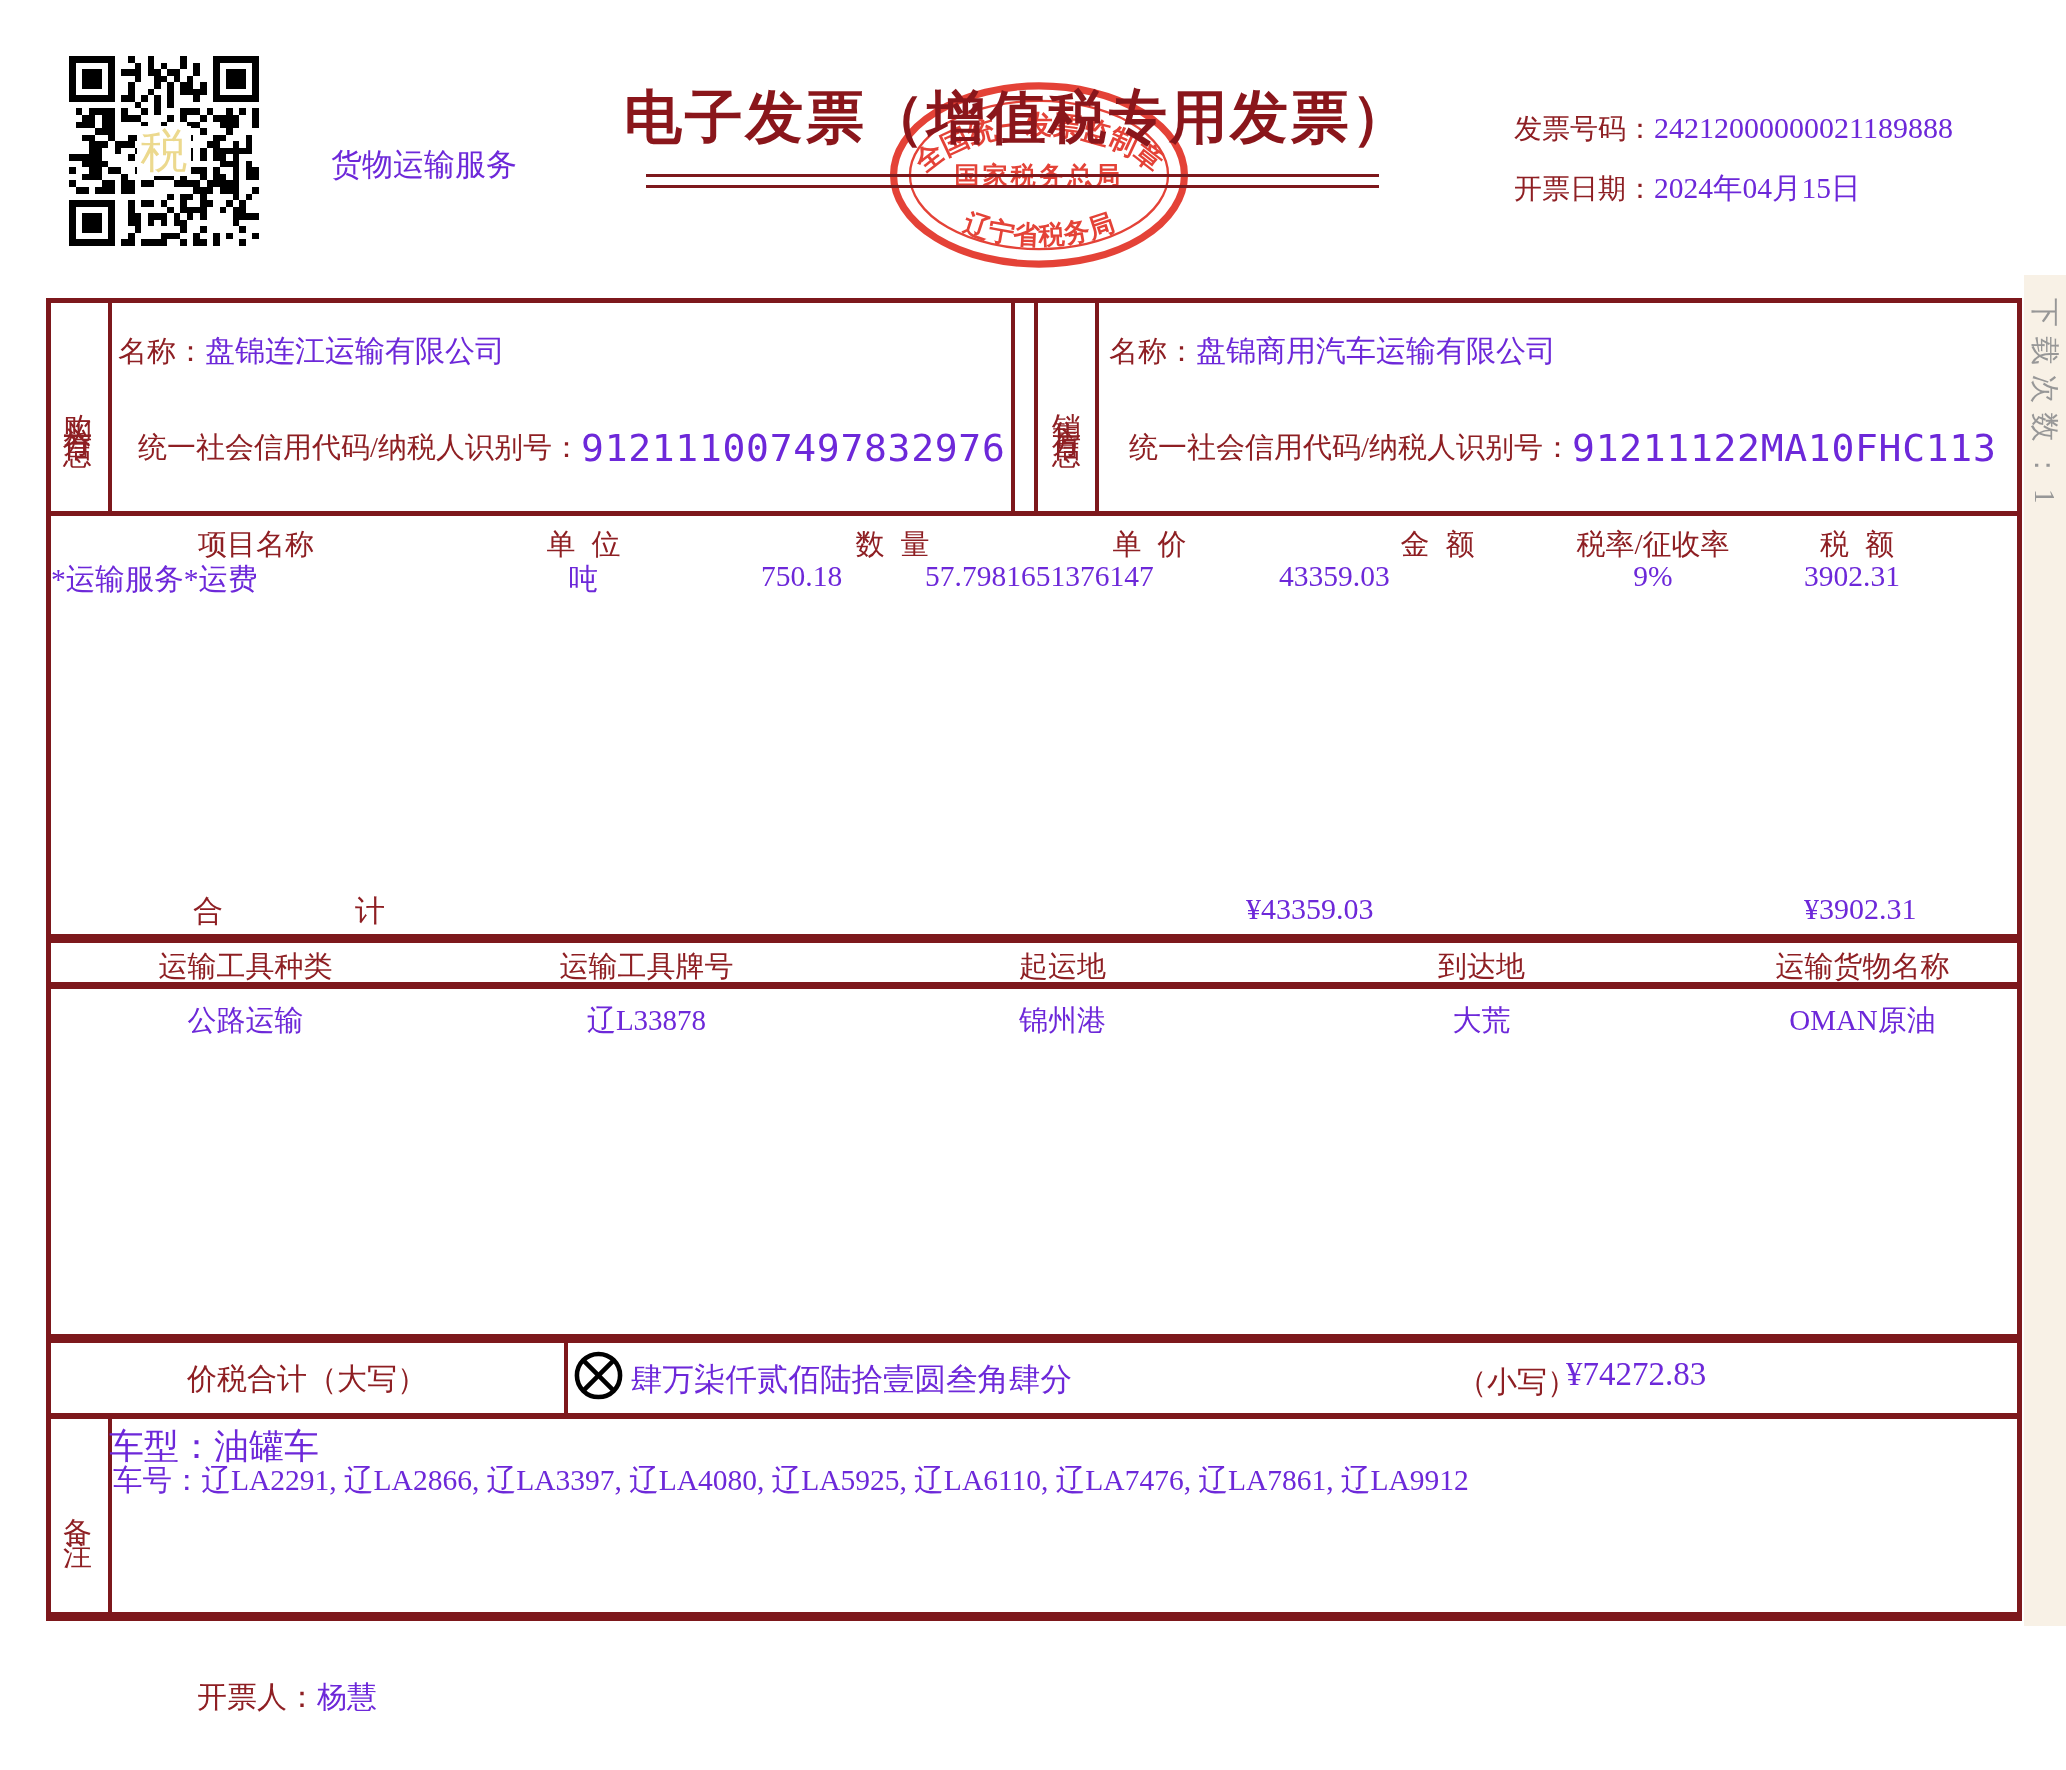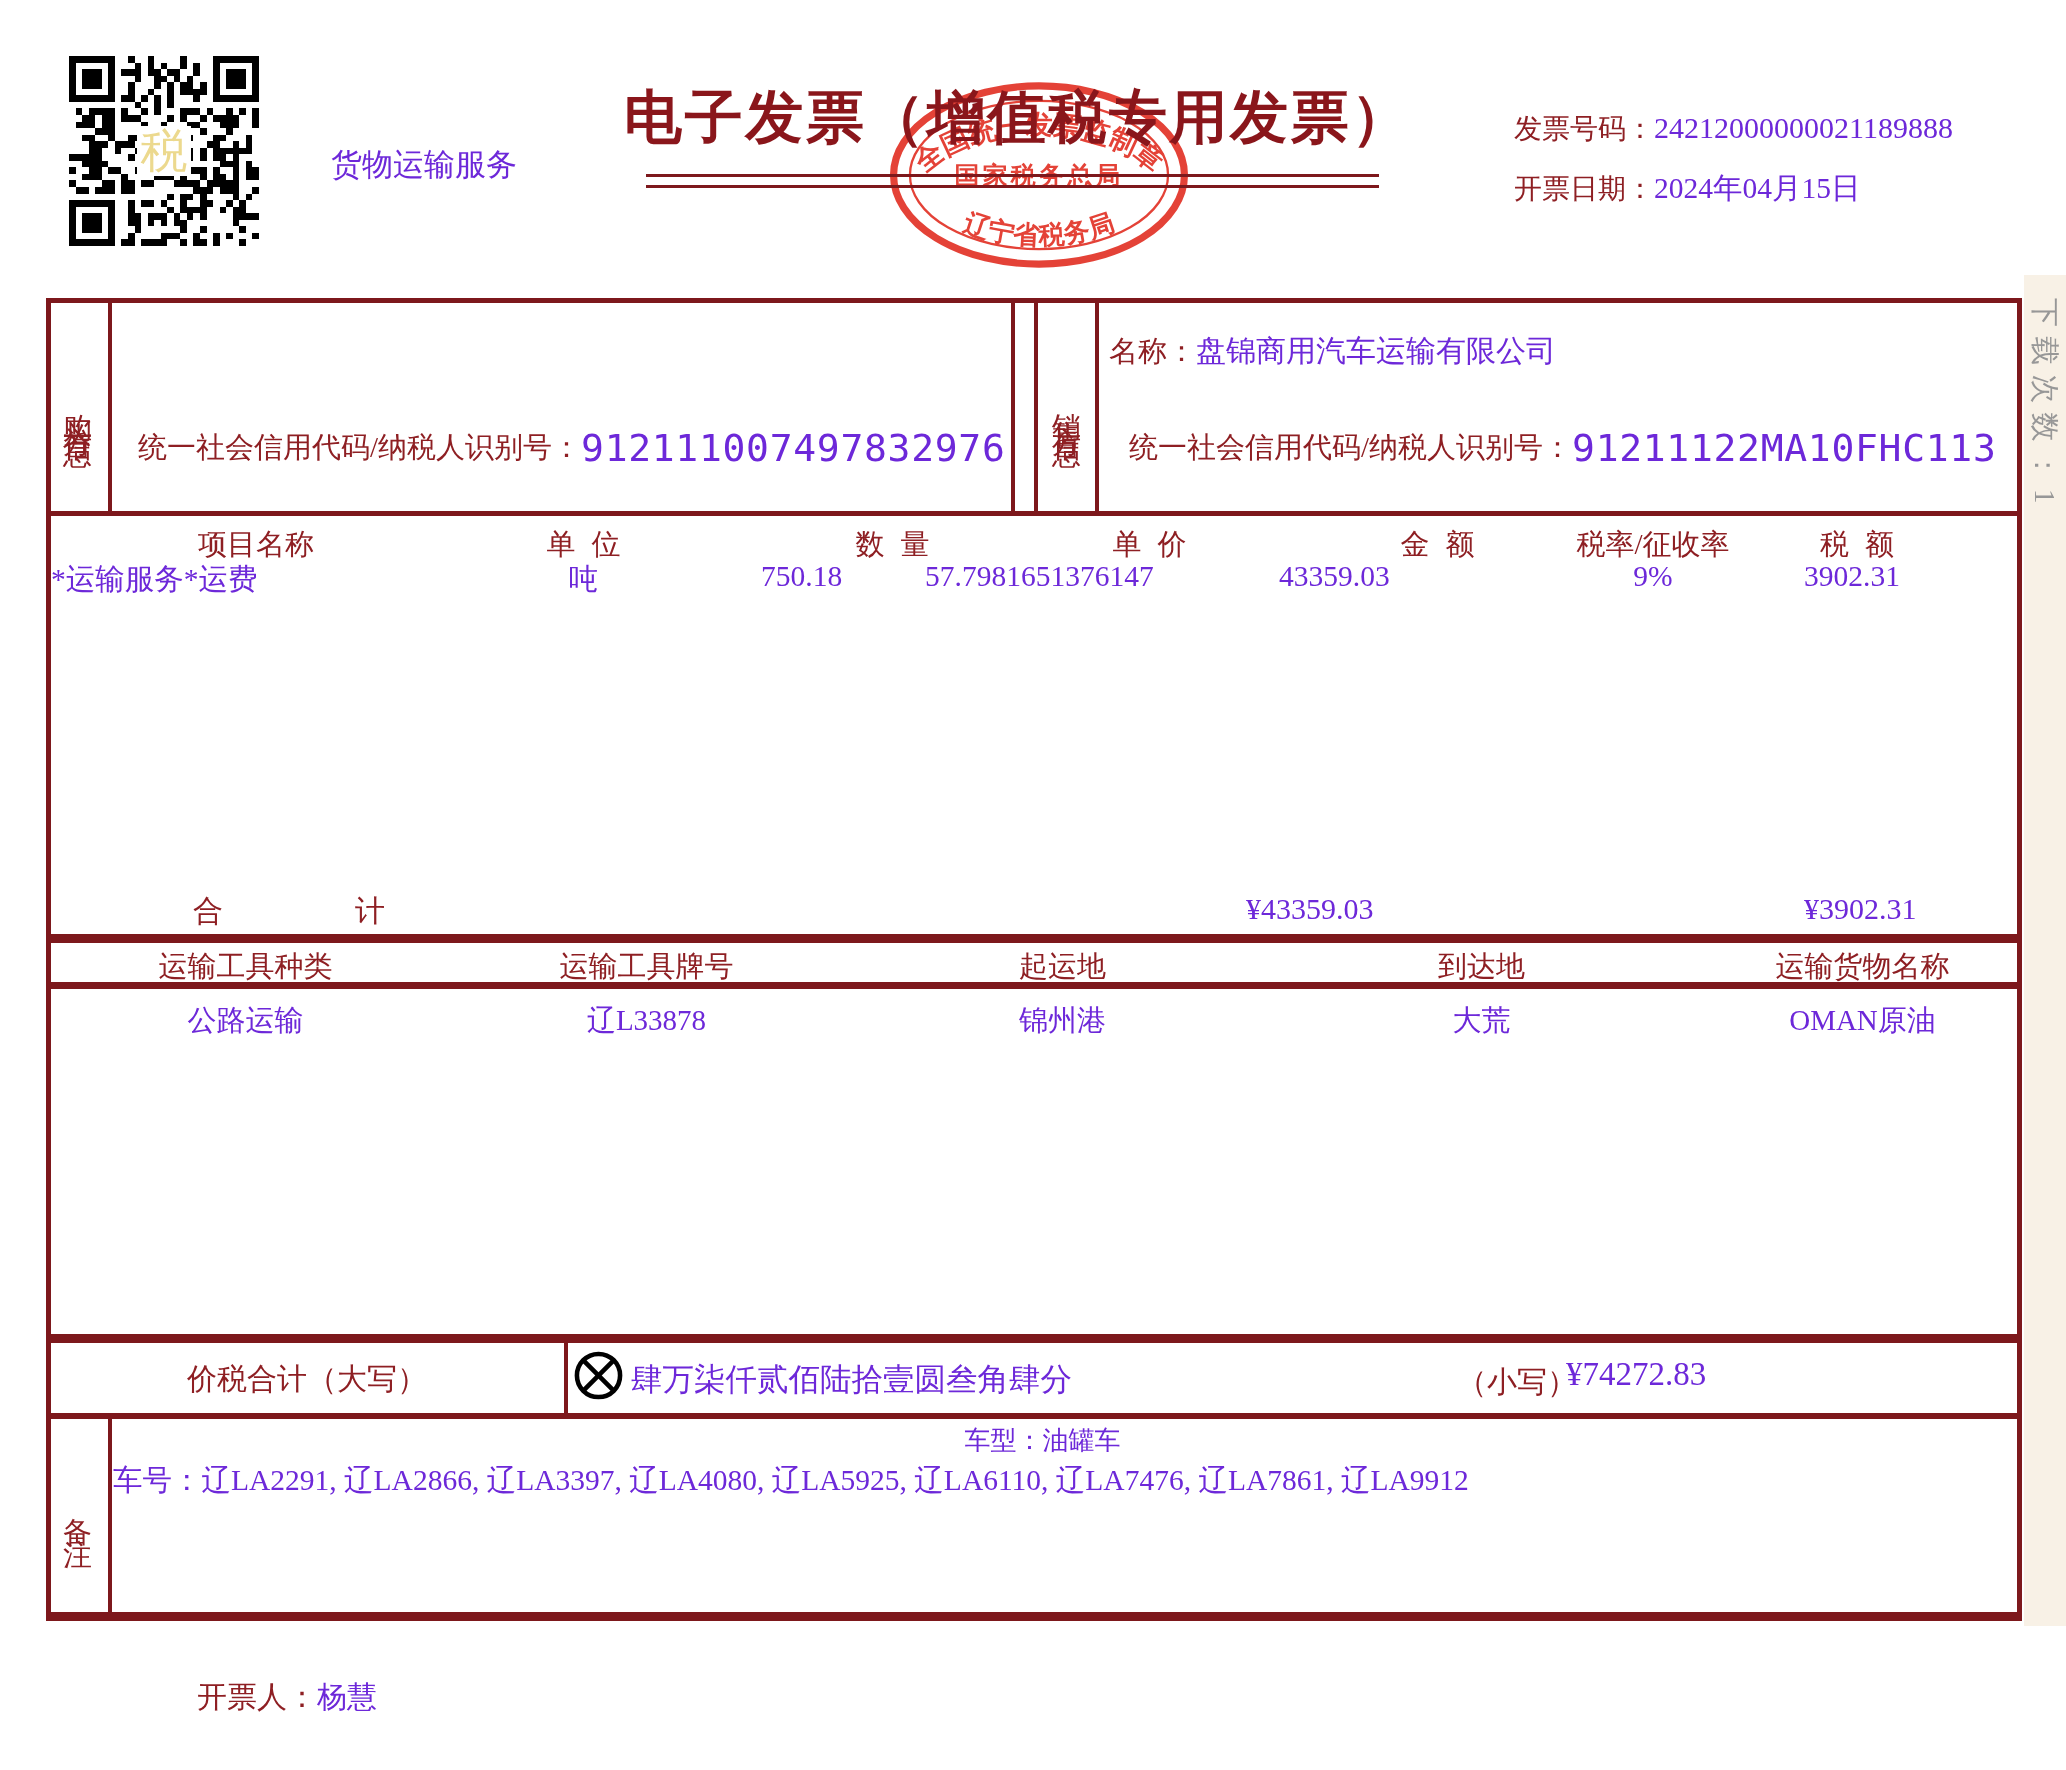--- a/index.html
+++ b/index.html
@@ -350,20 +350,23 @@
   <div class="vline" style="left:108px;top:298px;width:3.9px;height:217px;"></div>
   <div class="vline" style="left:1011px;top:298px;width:3.9px;height:217px;"></div>
   <div class="vline" style="left:1034px;top:298px;width:3.9px;height:217px;"></div>
   <div class="vline" style="left:1095px;top:298px;width:3.9px;height:217px;"></div>
   <div class="vline" style="left:564px;top:1334px;width:3.9px;height:83px;"></div>
   <div class="vline" style="left:108px;top:1413px;width:3.9px;height:203px;"></div>
 
   <div class="abs vtitle" style="left:47px;top:302px;width:62px;height:210px;">
     <span class="maroon vertical" style="font-size:29px;">购买方信息</span>
   </div>
+  <div class="abs" style="left:118px;top:331px;font-size:29px;">
+    <span class="maroon">名称：</span><span class="black" style="font-size:30px;">盘锦连江运输有限公司</span>
+  </div>
   <div class="abs row-flex" style="left:118px;top:423px;height:49px;">
     <span class="maroon" style="font-size:29px;">统一社会信用代码/纳税人识别号：</span>
       <span class="black num-big">912111007497832976</span>
   </div>
 
   <div class="abs vtitle" style="left:1036px;top:302px;width:62px;height:210px;">
     <span class="maroon vertical" style="font-size:29px;">销售方信息</span>
   </div>
   <div class="abs" style="left:1109px;top:331px;font-size:29px;">
     <span class="maroon">名称：</span><span class="black" style="font-size:30px;">盘锦商用汽车运输有限公司</span>
@@ -416,21 +419,21 @@
     <line x1="17" y1="17" x2="61" y2="61" stroke="#000" stroke-width="7"></line>
     <line x1="61" y1="17" x2="17" y2="61" stroke="#000" stroke-width="7"></line>
   </svg>
   <div class="abs black" style="left:631px;top:1359px;font-size:31.5px;">肆万柒仟贰佰陆拾壹圆叁角肆分</div>
   <div class="abs maroon" style="left:1457px;top:1362px;font-size:30px;">（小写）</div>
   <div class="abs black serifnum" style="left:1566px;top:1356px;font-size:33px;">¥74272.83</div>
 
   <div class="abs vtitle" style="left:47px;top:1419px;width:62px;height:193px;">
     <span class="maroon vertical" style="font-size:29px;letter-spacing:.7em;">备注</span>
   </div>
-  <div class="abs black" style="left:98px;top:1423px;width:1889px;font-size:26px;text-align:center;">车型：油罐车</div>
+  <div class="abs black" style="left:109px;top:1423px;width:1889px;font-size:35px;">车型：油罐车</div>
   <div class="abs black" style="left:113px;top:1461px;width:1889px;font-size:29.5px;">车号：辽LA2291, 辽LA2866, 辽LA3397, 辽LA4080, 辽LA5925, 辽LA6110, 辽LA7476, 辽LA7861, 辽LA9912</div>
 
   <div class="abs" style="left:197px;top:1677px;font-size:30px;">
     <span class="maroon">开票人：</span><span class="black">杨慧</span>
   </div>
 
 </div>
 
 
 </body></html>

